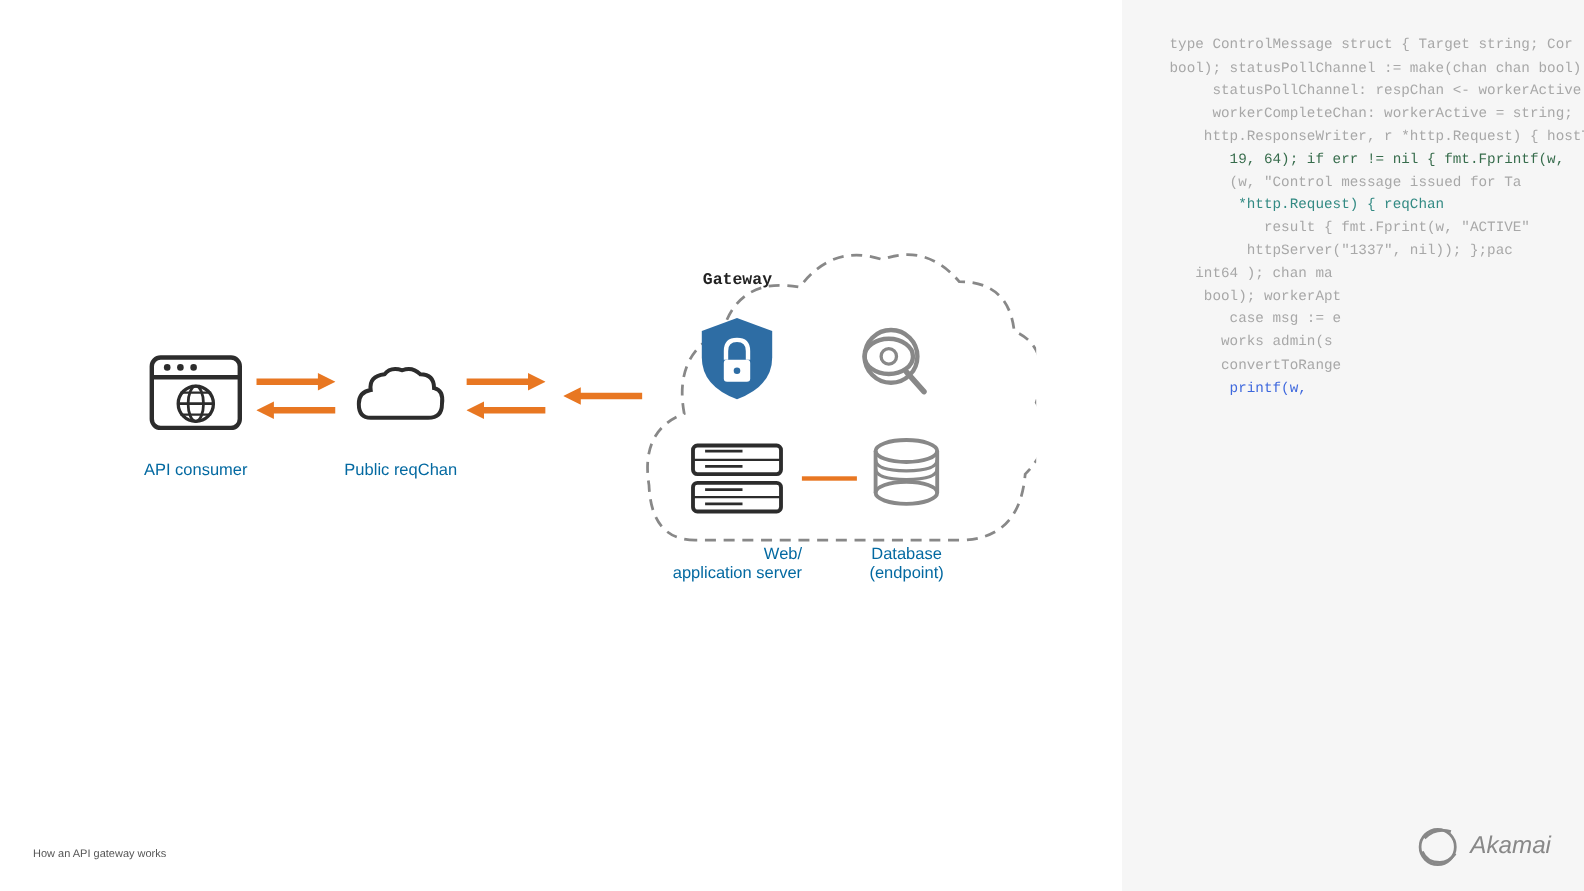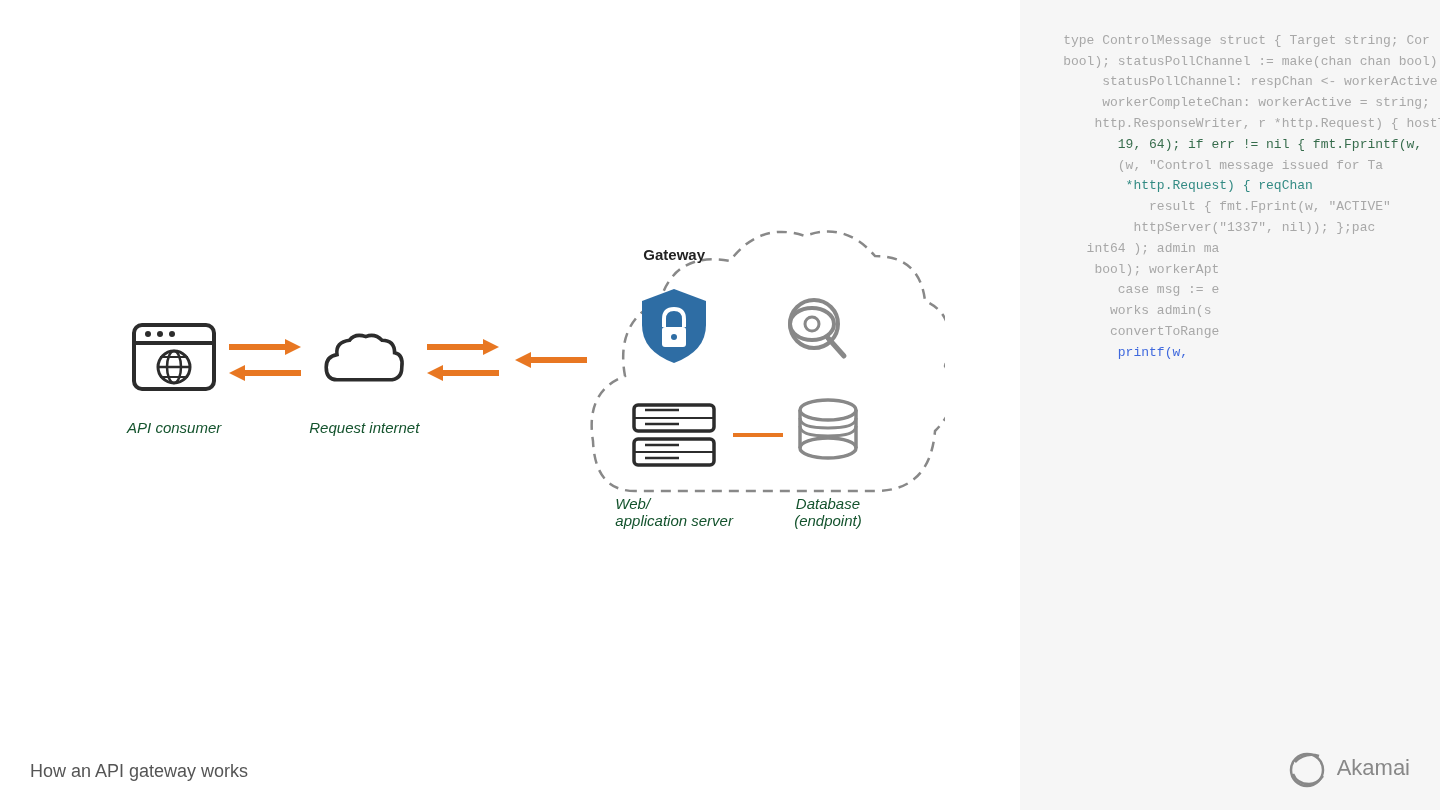--- a/index.html
+++ b/index.html
@@ -52,24 +52,23 @@
 
     .node {
       display: flex;
       flex-direction: column;
       align-items: center;
       gap: 14px;
     }
 
     .node-label {
       font-size: 15px;
-      color: #14532d;
+      color: #0369a1;
       text-align: center;
       font-weight: 400;
-      font-style: italic;
     }
 
     .arrow-container {
       display: flex;
       flex-direction: column;
       align-items: center;
       justify-content: center;
       gap: 6px;
       padding: 0 8px;
       margin-bottom: 30px;
@@ -81,37 +80,38 @@
       height: 90px;
       display: flex;
       align-items: center;
       justify-content: center;
     }
 
     .bottom-caption {
       position: absolute;
       bottom: 28px;
       left: 30px;
-      font-size: 18px;
+      font-size: 10px;
       color: #555;
     }
 
     
     .akamai-logo {
       position: absolute;
       bottom: 22px;
       right: 30px;
       display: flex;
       align-items: center;
       gap: 6px;
     }
 
     .akamai-text {
       font-size: 22px;
       color: #888;
+      font-style: italic;
       font-weight: 300;
     }
 
     .gateway-label {
       font-size: 15px;
       color: #222;
       font-weight: 600;
       margin-bottom: 4px;
       text-align: center;
     }
@@ -123,21 +123,21 @@
   <span style="color:#999">  type ControlMessage struct { Target string; Cor</span>
   <span style="color:#999">  bool); statusPollChannel := make(chan chan bool); v</span>
   <span style="color:#999">       statusPollChannel: respChan &lt;- workerActive; case</span>
   <span style="color:#999">       workerCompleteChan: workerActive = string;</span>
   <span style="color:#999">      http.ResponseWriter, r *http.Request) { hostTo</span>
   <span style="color:#14532d">         19, 64); if err != nil { fmt.Fprintf(w,</span>
   <span style="color:#999">         (w, "Control message issued for Ta</span>
   <span style="color:#0f766e">          *http.Request) { reqChan</span>
   <span style="color:#999">             result { fmt.Fprint(w, "ACTIVE"</span>
   <span style="color:#999">           httpServer("1337", nil)); };pac</span>
-  <span style="color:#999">     int64 ); admin ma</span>
+  <span style="color:#999">     int64 ); chan ma</span>
   <span style="color:#999">      bool); workerApt</span>
   <span style="color:#999">         case msg := e</span>
   <span style="color:#999">        works admin(s</span>
   <span style="color:#999">        convertToRange</span>
   <span style="color:#1d4ed8">         printf(w,</span>
 </div>
 
 <div class="main-diagram">
   <div class="diagram-row">
 
@@ -171,21 +171,21 @@
       </svg>
     </div>
 
     <div class="node">
       <div class="icon-box">
         <svg width="100" height="80" viewBox="0 0 100 80" fill="none">
 
           <path d="M20,62 Q8,62 8,48 Q8,36 20,34 Q18,20 34,18 Q40,10 52,14 Q62,10 70,18 Q84,18 84,32 Q94,34 92,48 Q92,62 78,62 Z" stroke="#2c2c2c" stroke-width="4" fill="none"></path>
         </svg>
       </div>
-      <div class="node-label">Request internet</div>
+      <div class="node-label">Public reqChan</div>
     </div>
 
     <div class="arrow-container">
       <svg width="72" height="20" viewBox="0 0 72 20">
         <polygon points="0,7 56,7 56,2 72,10 56,18 56,13 0,13" fill="#E87722"></polygon>
       </svg>
       <svg width="72" height="20" viewBox="0 0 72 20">
         <polygon points="72,7 16,7 16,2 0,10 16,18 16,13 72,13" fill="#E87722"></polygon>
       </svg>
     </div>
@@ -200,21 +200,21 @@
     <div style="position:relative; display:flex; flex-direction:column; align-items:center;">
 
       <svg width="370" height="340" viewBox="0 0 370 340" style="position:absolute;top:-20px;left:-20px;pointer-events:none;">
         <path d="M60,290 Q20,290 18,240 Q10,190 50,175 Q40,120 85,100 Q100,50 155,60 Q185,20 230,35 Q270,20 300,55 Q345,55 350,100 Q385,115 370,165 Q390,200 360,230 Q355,290 300,290 Z" stroke="#888" stroke-width="2.5" stroke-dasharray="10,7" fill="none"></path>
       </svg>
 
       <div style="display:flex; flex-direction:column; align-items:center; padding: 15px 20px 0 20px; position:relative;">
 
         <div style="display:flex; align-items:flex-end; gap:50px; margin-bottom:20px;">
 
-          <div class="node" style="margin-top:10px;">
+          <div class="node" style="margin-top:10px;font-family:Liberation Mono, monospace;">
             <div class="gateway-label">Gateway</div>
             <div class="icon-box">
               <svg width="72" height="82" viewBox="0 0 72 82" fill="none">
 
                 <path d="M36,4 L68,16 L68,40 Q68,66 36,78 Q4,66 4,40 L4,16 Z" fill="#2E6DA4" stroke="none"></path>
 
                 <rect x="24" y="42" width="24" height="20" rx="3" fill="white"></rect>
                 <path d="M26,42 L26,34 Q26,24 36,24 Q46,24 46,34 L46,42" stroke="white" stroke-width="4" fill="none"></path>
                 <circle cx="36" cy="52" r="3" fill="#2E6DA4"></circle>
               </svg>
@@ -246,21 +246,21 @@
                 <line x1="5" y1="17" x2="85" y2="17" stroke="#2c2c2c" stroke-width="2"></line>
                 <line x1="16" y1="23" x2="50" y2="23" stroke="#2c2c2c" stroke-width="2.5"></line>
                 <line x1="16" y1="9" x2="50" y2="9" stroke="#2c2c2c" stroke-width="2.5"></line>
 
                 <rect x="5" y="38" width="80" height="26" rx="4" stroke="#2c2c2c" stroke-width="3.5" fill="none"></rect>
                 <line x1="5" y1="51" x2="85" y2="51" stroke="#2c2c2c" stroke-width="2"></line>
                 <line x1="16" y1="57" x2="50" y2="57" stroke="#2c2c2c" stroke-width="2.5"></line>
                 <line x1="16" y1="44" x2="50" y2="44" stroke="#2c2c2c" stroke-width="2.5"></line>
               </svg>
             </div>
-            <div class="node-label" style="white-space:pre-line;text-align:left;">Web/
+            <div class="node-label" style="white-space:pre-line;text-align:right;">Web/
 application server</div>
           </div>
 
           <div style="width:50px;height:4px;background:#E87722;margin-bottom:50px;flex-shrink:0;"></div>
 
           <div class="node">
             <div class="icon-box">
               <svg width="72" height="80" viewBox="0 0 72 80" fill="none">
 
                 <ellipse cx="36" cy="14" rx="28" ry="10" stroke="#888" stroke-width="3.5" fill="none"></ellipse>

